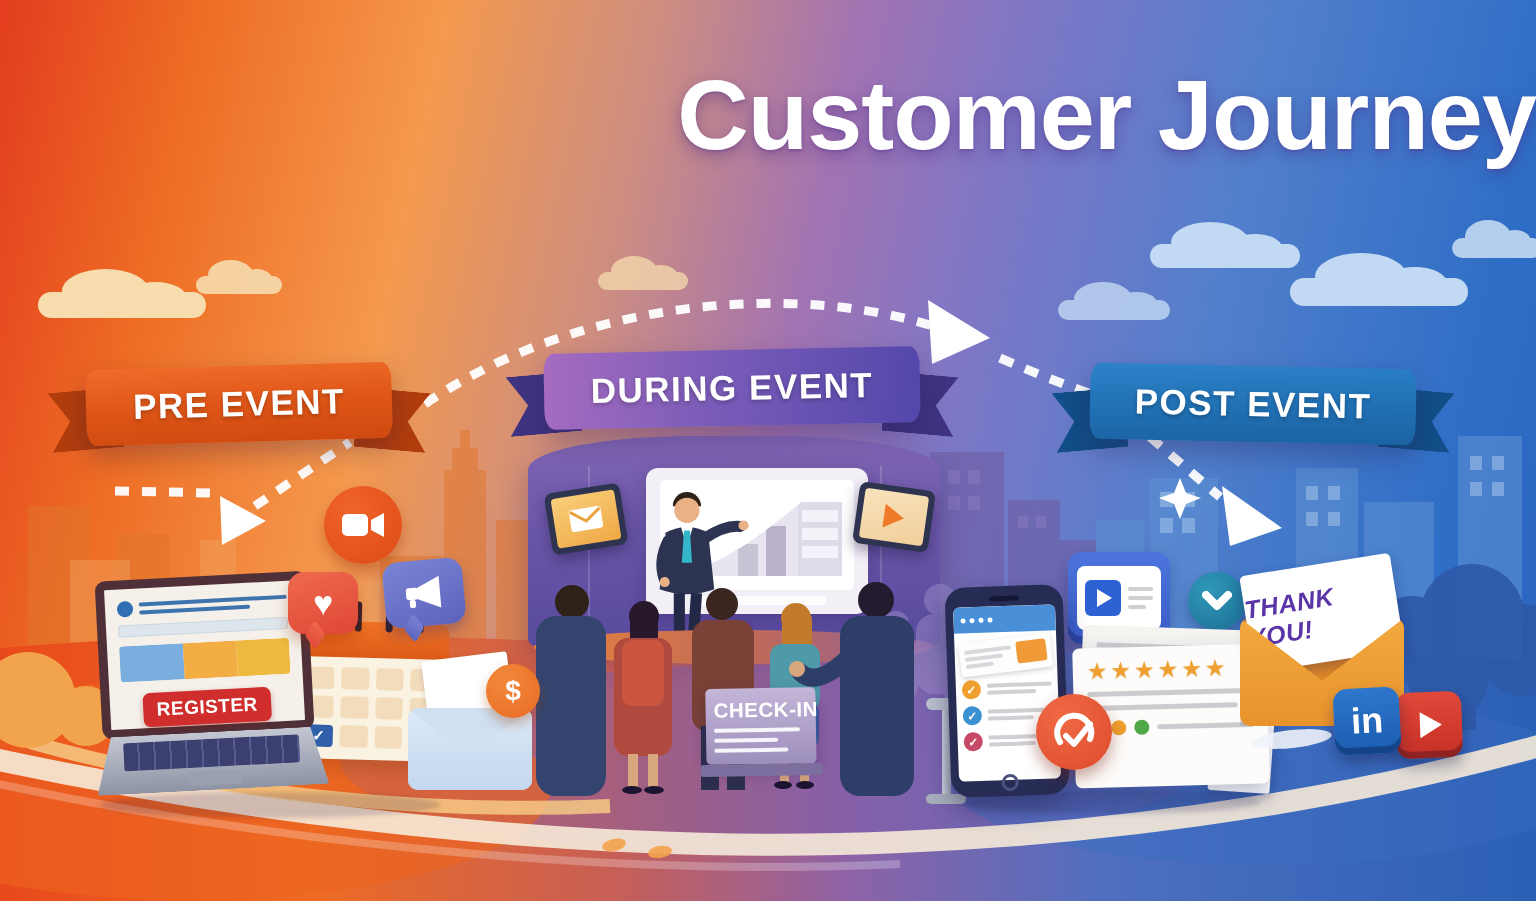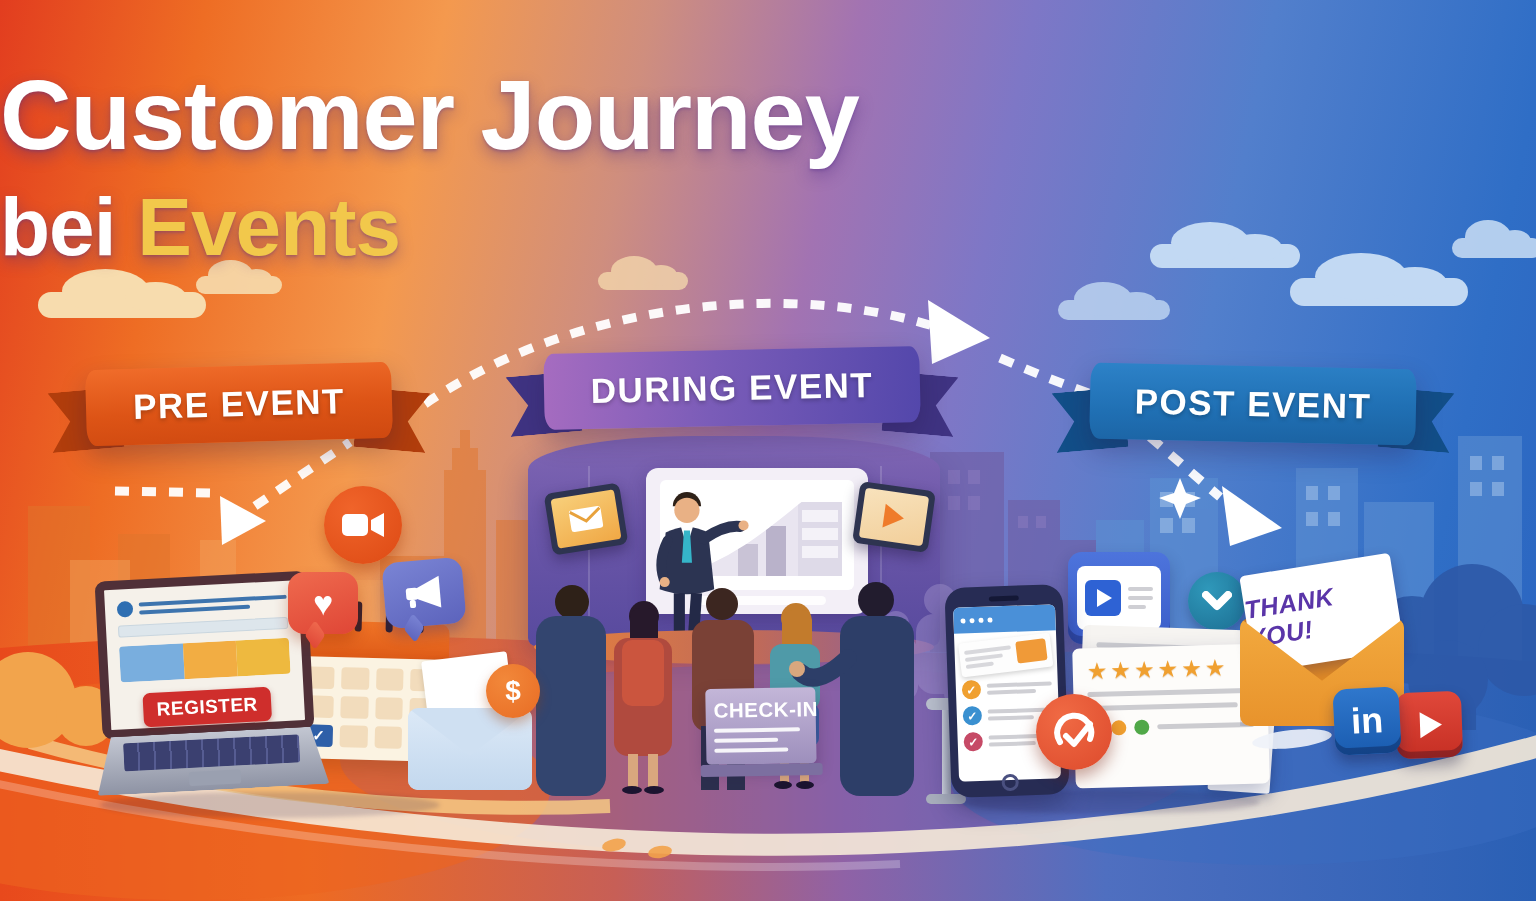--- a/index.html
+++ b/index.html
@@ -13,21 +13,21 @@
 
   
   .cloud { position:absolute; border-radius:40px; height:26px; }
   .cloud::before, .cloud::after { content:""; position:absolute; background:inherit; border-radius:50%; }
   .cloud::before { width:52%; height:170%; left:14%; bottom:20%; }
   .cloud::after  { width:36%; height:115%; right:12%; bottom:25%; }
   .cloud-cream { background:#f7dcae; }
   .cloud-blue  { background:#c2d9f3; }
 
   
-  .title-wrap { position:absolute; left:0; right:0; top:58px; text-align:left; z-index:6; }
+  .title-wrap { position:absolute; left:0; right:0; top:58px; text-align:right; z-index:6; }
   .title-line1 {
     font-size:99px; font-weight:bold; color:#ffffff; letter-spacing:-1px;
     text-shadow:0 6px 16px rgba(70,40,130,.40), 0 2px 3px rgba(90,50,140,.35);
   }
   .title-line2 { margin-top:8px; font-size:82px; font-weight:bold; letter-spacing:-1px;
     text-shadow:0 6px 16px rgba(70,40,130,.40), 0 2px 3px rgba(90,50,140,.35); }
   .title-line2 .t-white { color:#ffffff; }
   .title-line2 .t-gold  { color:#f2c84b; }
 
   
@@ -304,24 +304,20 @@
   <g fill="#ffffff">
     <polygon points="220,496 266,521 222,545"></polygon>
     <polygon points="928,300 990,338 932,364"></polygon>
     <polygon points="1222,486 1282,528 1230,546"></polygon>
     <polygon points="1180,478 1186,493 1201,498 1186,504 1180,519 1174,504 1159,498 1174,493"></polygon>
   </g>
 </svg>
 
 <div class="title-wrap">
   <div class="title-line1">Customer Journey</div>
-  <div class="title-line2">
-    <span class="t-white">bei</span>
-    <span class="t-gold">Events</span>
-  </div>
 </div>
 
 <div class="ribbon rb-pre" style="left:86px; top:366px; width:306px;">
   <div class="tail tl"></div>
   <div class="tail tr"></div>
   <div class="band">
       <span class="label">PRE EVENT</span>
     </div>
 </div>
 <div class="ribbon rb-during" style="left:544px; top:350px; width:376px;">

